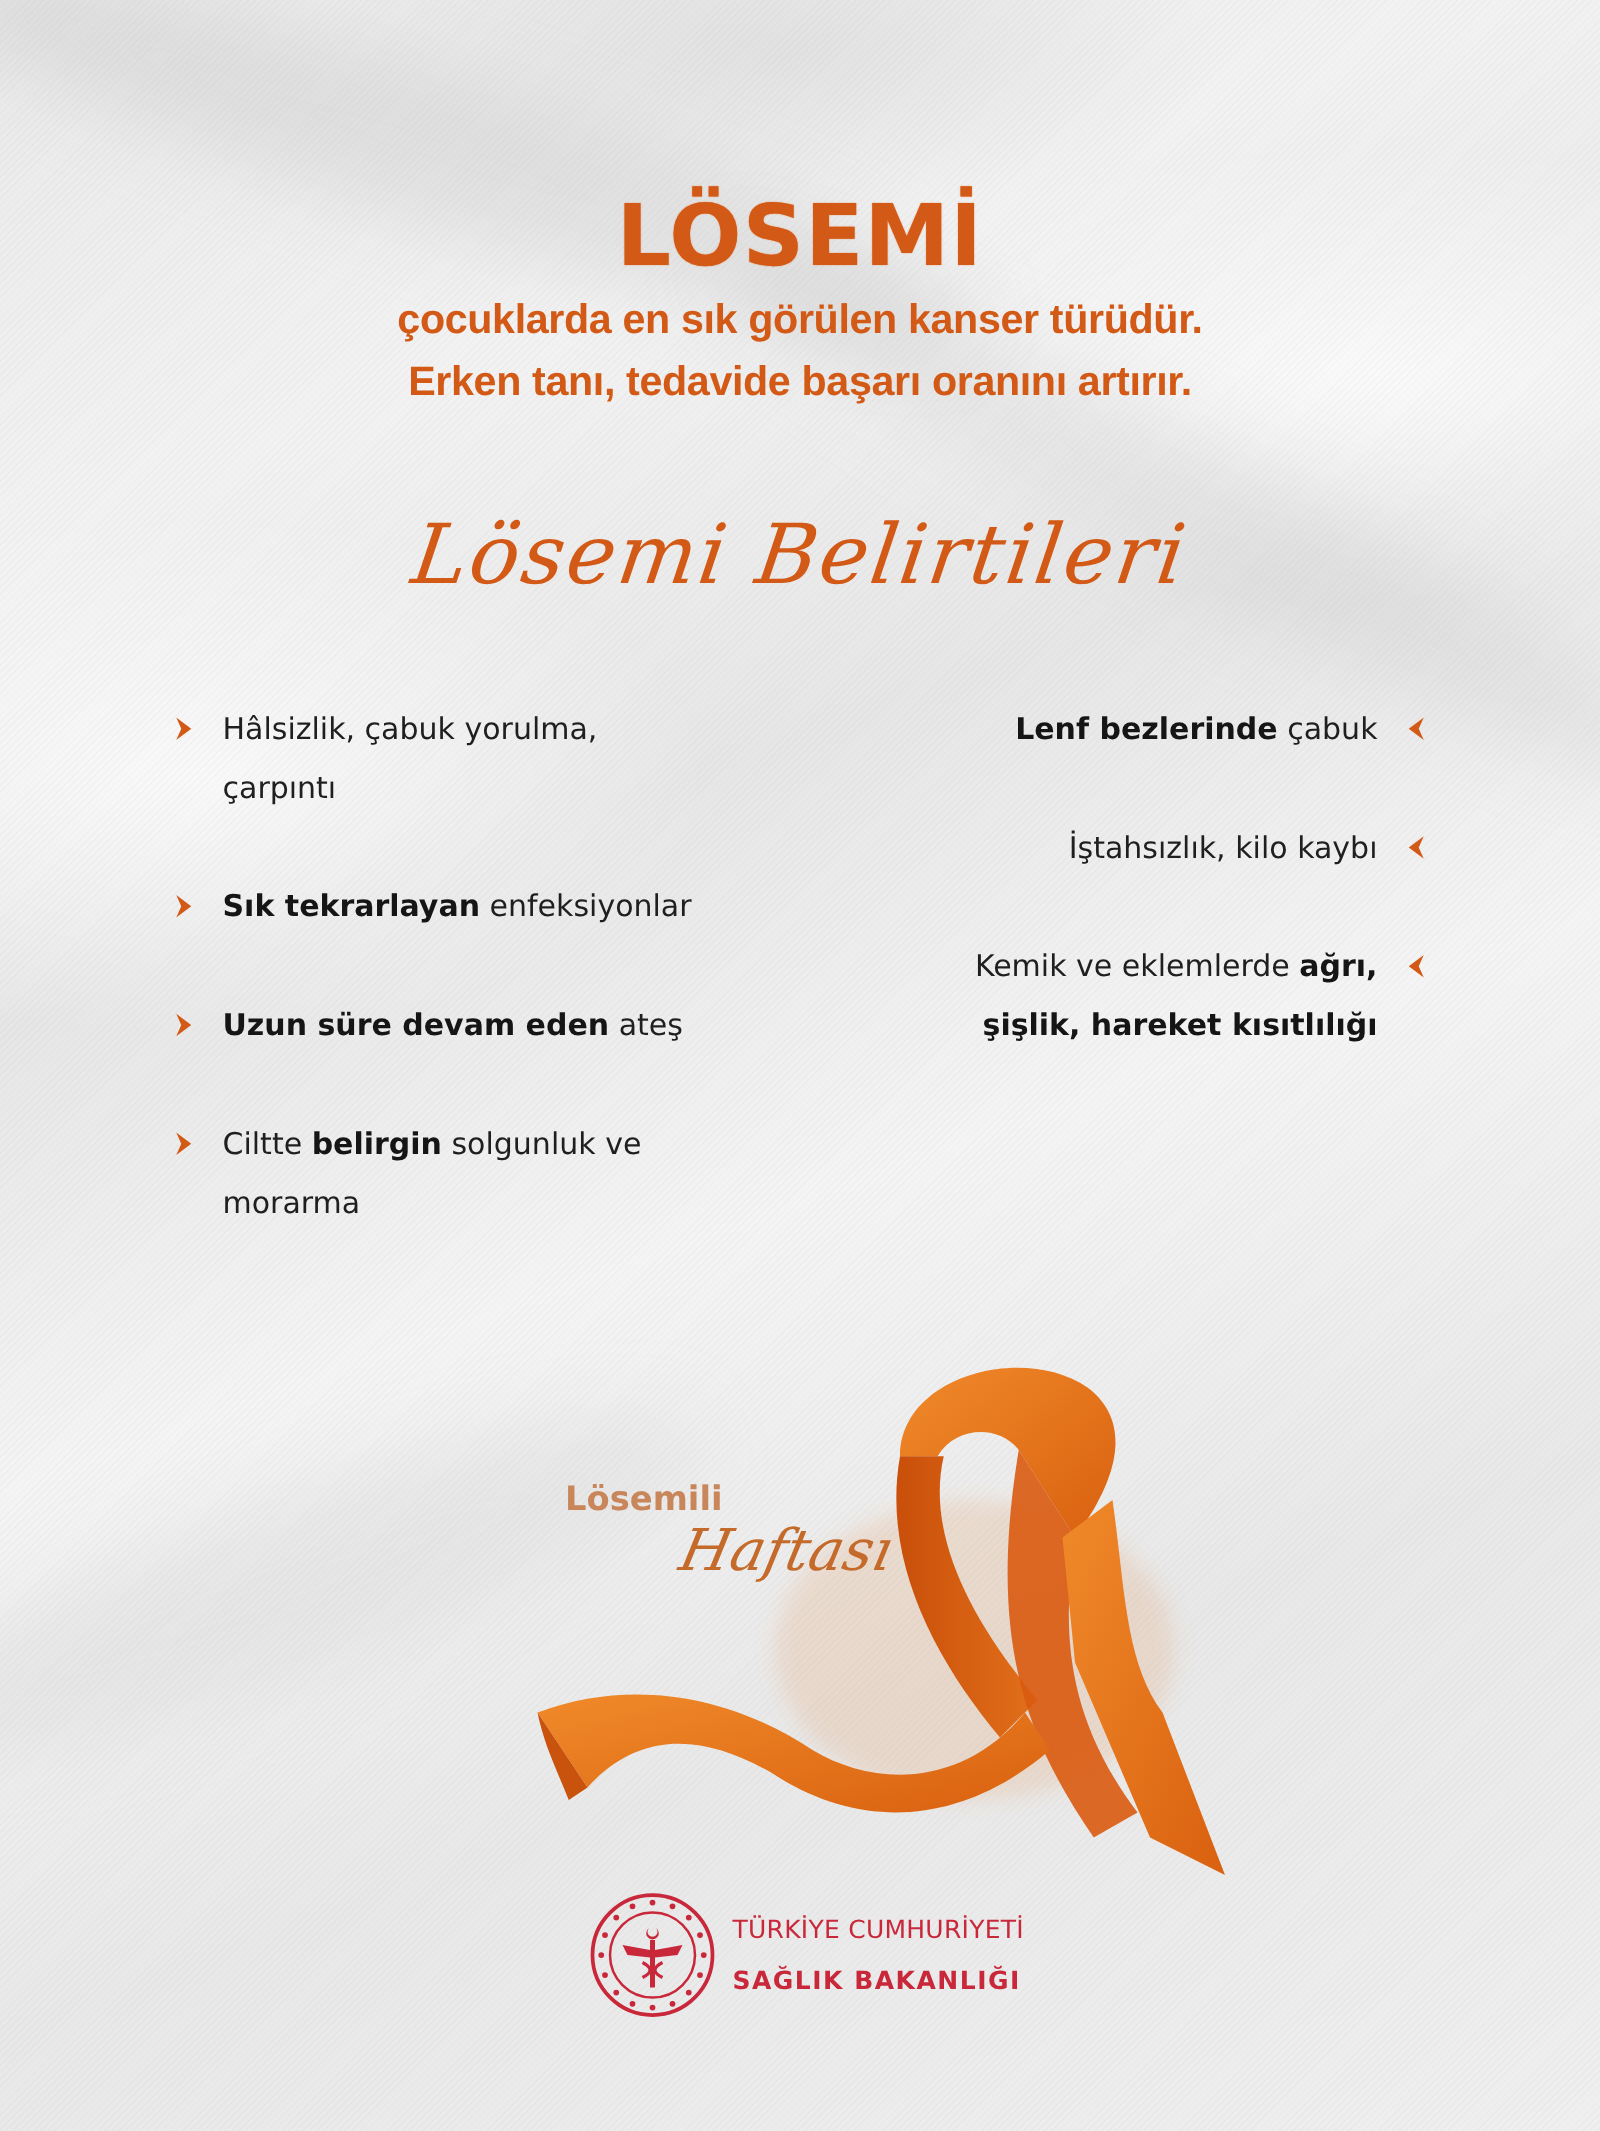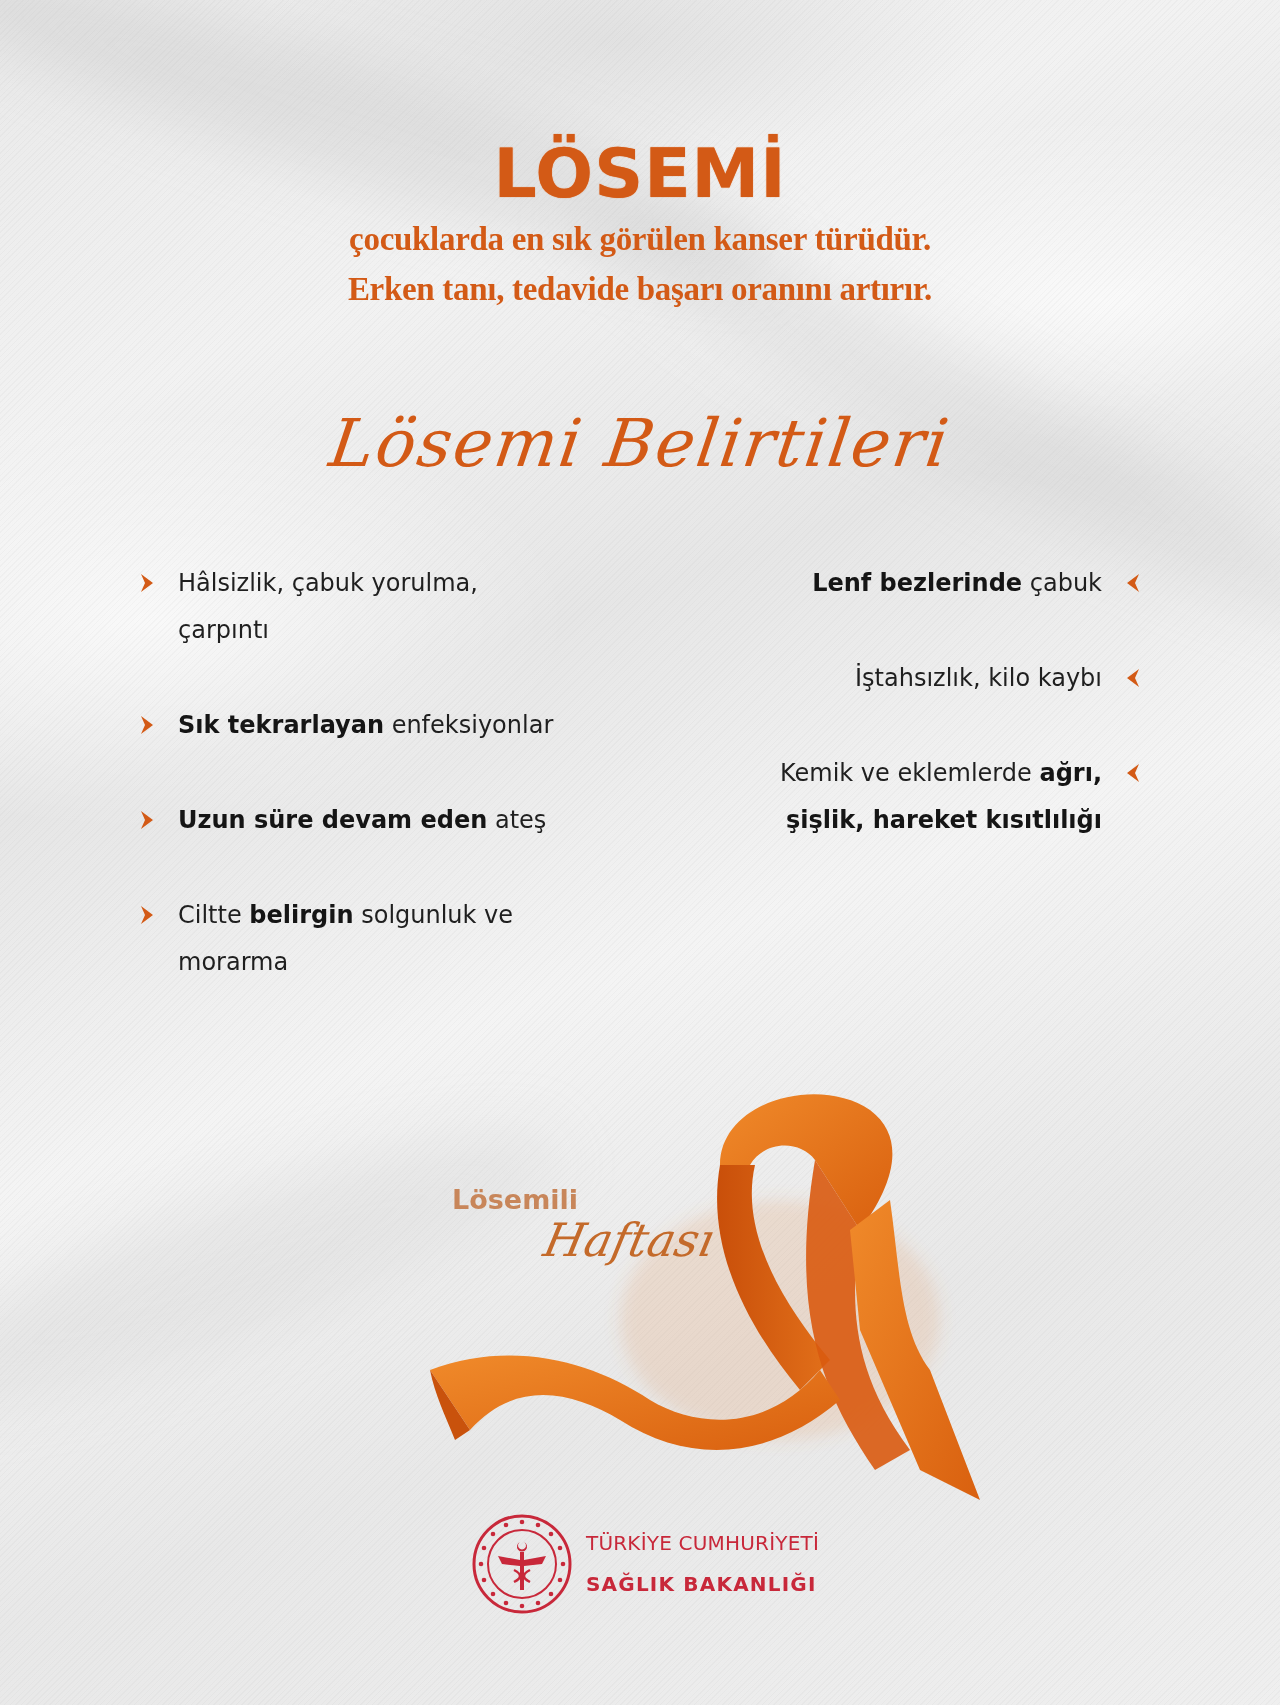--- a/index.html
+++ b/index.html
@@ -15,30 +15,30 @@
     }
     .texture {
       position: absolute; inset: 0; pointer-events: none;
       background: repeating-linear-gradient(135deg, rgba(0,0,0,0.025) 0 1px, rgba(255,255,255,0) 1px 4px);
     }
     .fold {
       position: absolute; pointer-events: none; border-radius: 50%;
       filter: blur(30px);
     }
     .header {
-      position: absolute; left: 0; right: 0; top: 134px; text-align: center;
+      position: absolute; left: 0; right: 0; top: 150px; text-align: center;
       color: #d35a16;
     }
     .title {
       font-family: "DejaVu Sans", sans-serif; font-weight: 900;
       font-size: 68px; letter-spacing: 1px; line-height: 80px;
       text-shadow: 0 0 1px #e07030;
     }
     .subtitle {
-      font-family: Liberation Serif, serif; font-weight: bold;
+      font-family: Liberation Sans, sans-serif; font-weight: bold;
       font-size: 33px; line-height: 50px; letter-spacing: -0.3px;
     }
     .script-heading {
       position: absolute; left: 0; right: 0; top: 405px; text-align: center;
       color: #d35a16; font-family: "DejaVu Serif", serif; font-style: italic;
       font-size: 66px; letter-spacing: 2px; transform: skewX(-8deg);
     }
     .col { position: absolute; top: 560px; }
     .col-left { left: 140px; width: 420px; }
     .col-right { right: 140px; width: 420px; text-align: right; }

